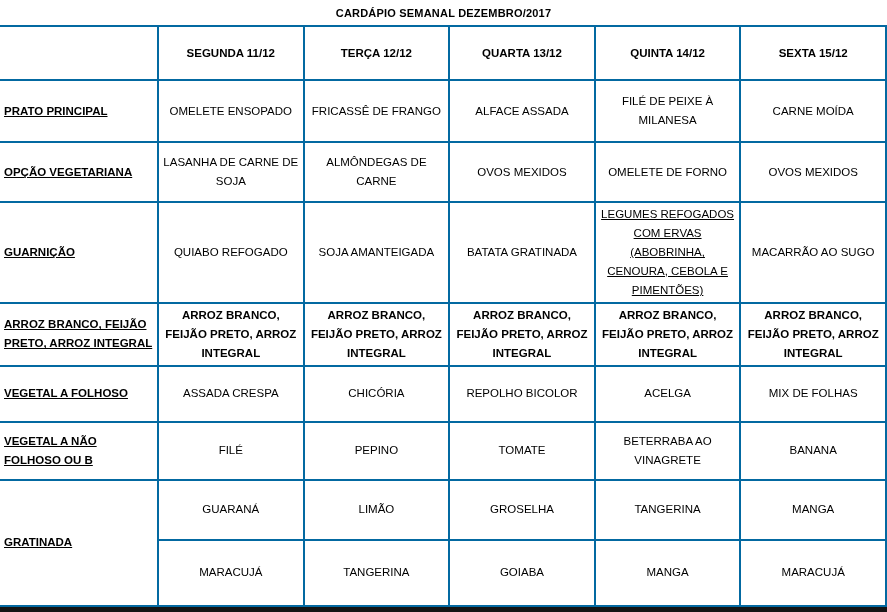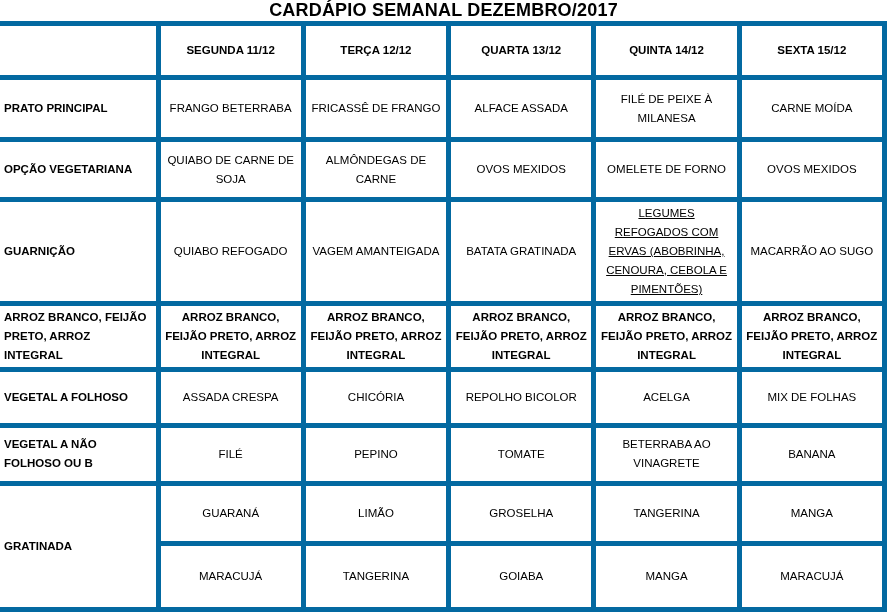--- a/index.html
+++ b/index.html
@@ -12,49 +12,50 @@
     font-family: "Liberation Sans", sans-serif;
     overflow: hidden;
   }
   .page { width: 887px; height: 612px; display: flex; flex-direction: column; }
   .title-bar {
     height: 58px;
     display: flex;
     align-items: center;
     justify-content: center;
     font-weight: bold;
-    font-size: 18px;
+    font-size: 11px;
     letter-spacing: 0.2px;
   }
   table.menu {
     width: 887px;
     border-collapse: collapse;
     table-layout: fixed;
   }
   table.menu td, table.menu th {
-    border: 5px solid #0369a1;
+    border: 2px solid #0369a1;
     padding: 2px 4px;
     font-size: 11.5px;
     line-height: 1.65;
     vertical-align: middle;
     overflow: hidden;
   }
   table.menu td:first-child, table.menu th:first-child { border-left: none; }
   th.corner { border-top: none; background: #fff; }
   th.day {
     font-weight: bold;
     text-align: center;
     font-size: 11.5px;
   }
   td.row-label {
     font-weight: bold;
     text-align: left;
     font-size: 12px;
     padding: 2px 10px 2px 4px;
     line-height: 1.5;
+    text-decoration: underline;
   }
   td.cell { text-align: center; }
   tr.bold-row td.cell { font-weight: bold; }
   td.small-text { font-size: 9.3px; line-height: 1.5; padding: 2px 2px; text-decoration: underline; }
   .bottom-bar {
     height: 12px;
     width: 100%;
     background: #141414;
     margin-top: auto;
   }
@@ -81,40 +82,40 @@
       <th class="corner"></th>
       <th class="day">SEGUNDA  11/12</th>
       <th class="day">TERÇA 12/12</th>
       <th class="day">QUARTA 13/12</th>
       <th class="day">QUINTA 14/12</th>
       <th class="day">SEXTA 15/12</th>
     </tr>
 
     <tr style="height:62px">
       <td class="row-label">PRATO PRINCIPAL</td>
-      <td class="cell">FRANGO BETERRABA</td>
+      <td class="cell">OMELETE ENSOPADO</td>
       <td class="cell">FRICASSÊ DE FRANGO</td>
       <td class="cell">ALFACE ASSADA</td>
       <td class="cell">FILÉ DE PEIXE À MILANESA</td>
       <td class="cell">CARNE MOÍDA</td>
     </tr>
 
     <tr style="height:60px">
       <td class="row-label">OPÇÃO VEGETARIANA</td>
-      <td class="cell">QUIABO DE CARNE DE SOJA</td>
+      <td class="cell">LASANHA DE CARNE DE SOJA</td>
       <td class="cell">ALMÔNDEGAS DE CARNE</td>
       <td class="cell">OVOS MEXIDOS</td>
       <td class="cell">OMELETE DE FORNO</td>
       <td class="cell">OVOS MEXIDOS</td>
     </tr>
 
     <tr style="height:72px">
       <td class="row-label">GUARNIÇÃO</td>
       <td class="cell">QUIABO REFOGADO</td>
-      <td class="cell">VAGEM AMANTEIGADA</td>
+      <td class="cell">SOJA AMANTEIGADA</td>
       <td class="cell">BATATA GRATINADA</td>
       <td class="cell small-text">LEGUMES REFOGADOS COM ERVAS (ABOBRINHA, CENOURA, CEBOLA E PIMENTÕES)</td>
       <td class="cell">MACARRÃO AO SUGO</td>
     </tr>
 
     <tr class="bold-row" style="height:62px">
       <td class="row-label">ARROZ BRANCO, FEIJÃO PRETO, ARROZ INTEGRAL</td>
       <td class="cell">ARROZ BRANCO, FEIJÃO PRETO, ARROZ INTEGRAL</td>
       <td class="cell">ARROZ BRANCO, FEIJÃO PRETO, ARROZ INTEGRAL</td>
       <td class="cell">ARROZ BRANCO, FEIJÃO PRETO, ARROZ INTEGRAL</td>

